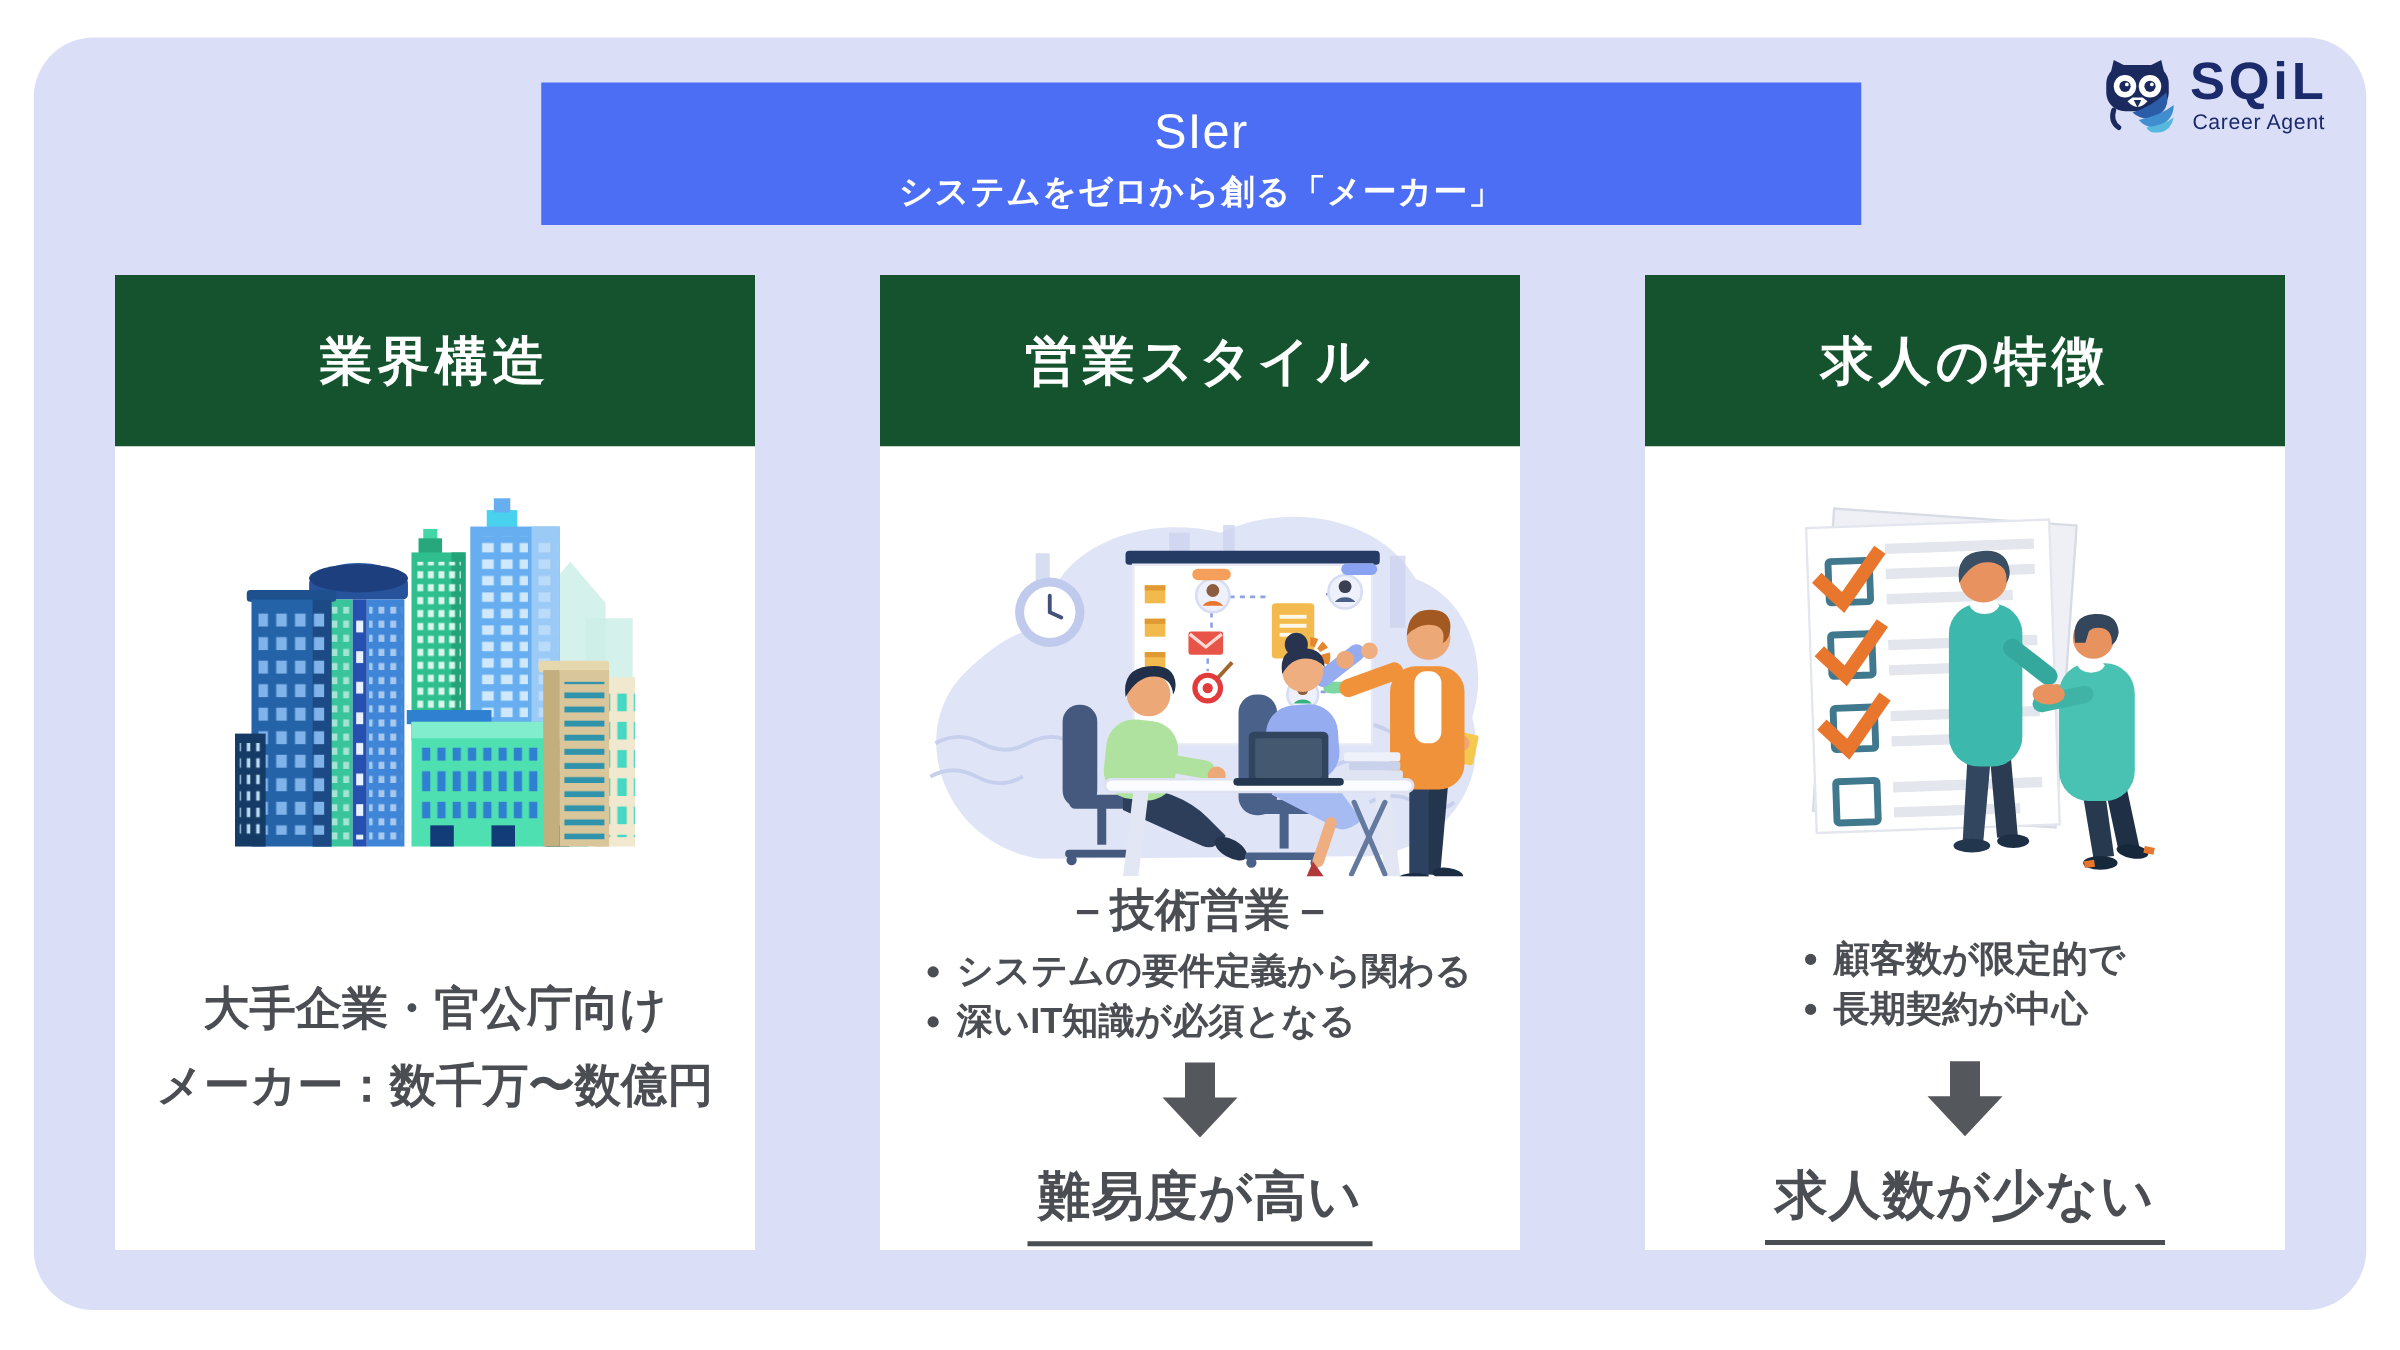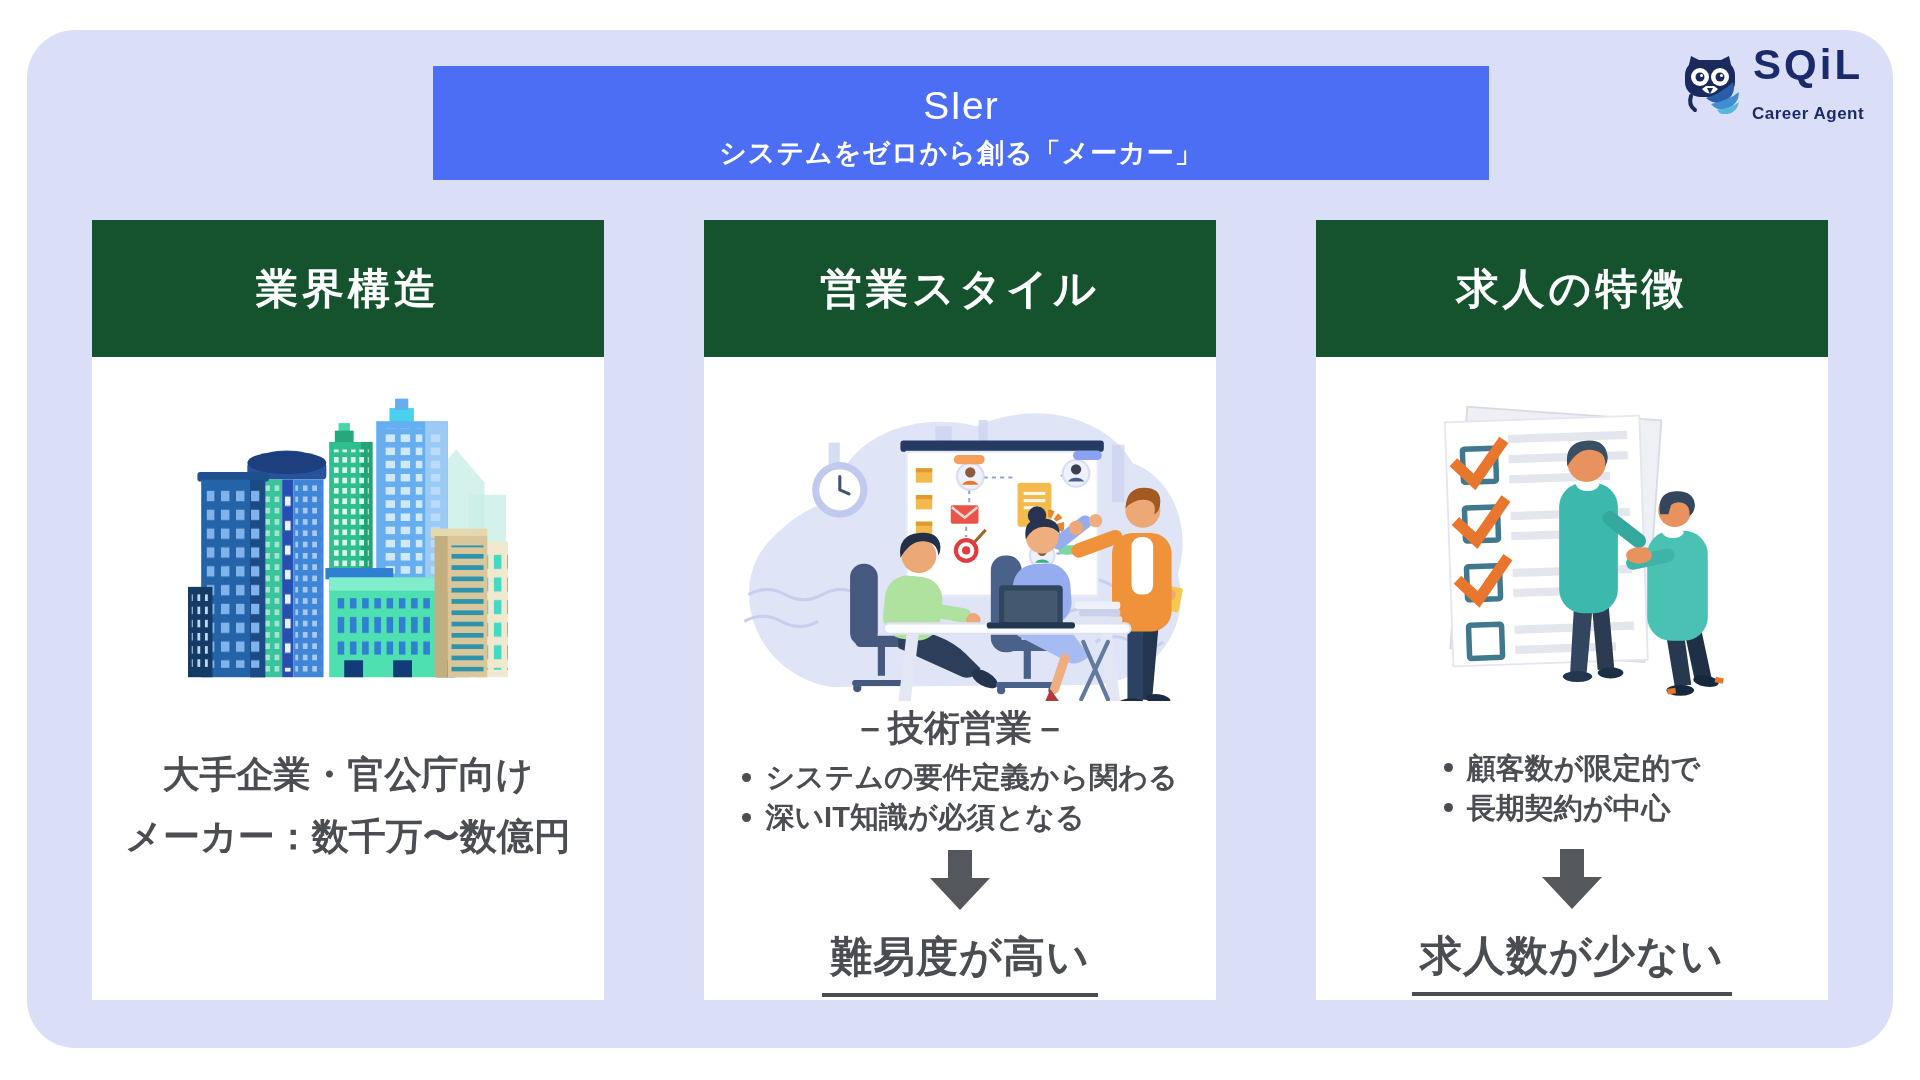--- a/index.html
+++ b/index.html
@@ -14,34 +14,34 @@
   .title-bar { position:absolute; left:433px; top:66px; width:1056px; height:114px;
                background:#4c6ef5; display:flex; flex-direction:column;
                align-items:center; justify-content:center; color:#fff; }
   .title-main { font-size:39px; font-weight:normal; line-height:60px; letter-spacing:1px;text-align:center; }
   .title-sub  { font-size:27px; font-weight:bold; line-height:34px; letter-spacing:1px;text-align:right; }
 
   
   .logo { position:absolute; left:1678px; top:44px; display:flex; align-items:center; gap:10px; }
   .logo-text { display:flex; flex-direction:column; align-items:center; color:#1b2a6b; }
   .logo-brand { font-size:42px; font-weight:bold; letter-spacing:3px; line-height:42px; }
-  .logo-tag   { font-size:17px; font-weight:bold; letter-spacing:0.5px; line-height:20px; margin-top:18px; }
+  .logo-tag   { font-size:17px; font-weight:normal; letter-spacing:0.5px; line-height:20px; margin-top:2px; }
 
   
   .card { position:absolute; top:220px; width:512px; height:780px; background:#ffffff; }
   .c1 { left:92px; } .c2 { left:704px; } .c3 { left:1316px; }
   .card-header { height:137px; background:#14532d; color:#ffffff; display:flex;
                  align-items:center; justify-content:center; font-size:42px;
                  font-weight:bold; letter-spacing:4px; }
   .illus-wrap { display:flex; justify-content:center; }
   .c1 .illus { width:320px; margin-top:36px; }
   .c2 .illus { width:452px; margin-top:26px; }
   .c3 .illus { width:312px; margin-top:36px; }
 
-  .lines { margin-top:68px; text-align:center; }
+  .lines { margin-top:100px; text-align:center; }
   .lines p { margin:0 0 18px; font-size:37px; font-weight:bold; color:#4a4d52; line-height:44px; }
 
   .subheading { text-align:center; font-size:36px; font-weight:bold; color:#4a4d52;
                 margin-top:6px; line-height:42px; }
 
   .bullets { list-style:none; margin:8px auto 0; padding:0; width:max-content; }
   .c3 .bullets { margin-top:52px; }
   .bullets li { display:flex; align-items:center; gap:14px; font-size:29px;
                 font-weight:bold; color:#4a4d52; line-height:40px; }
   .bullets li::before { content:""; width:9px; height:9px; border-radius:50%;

